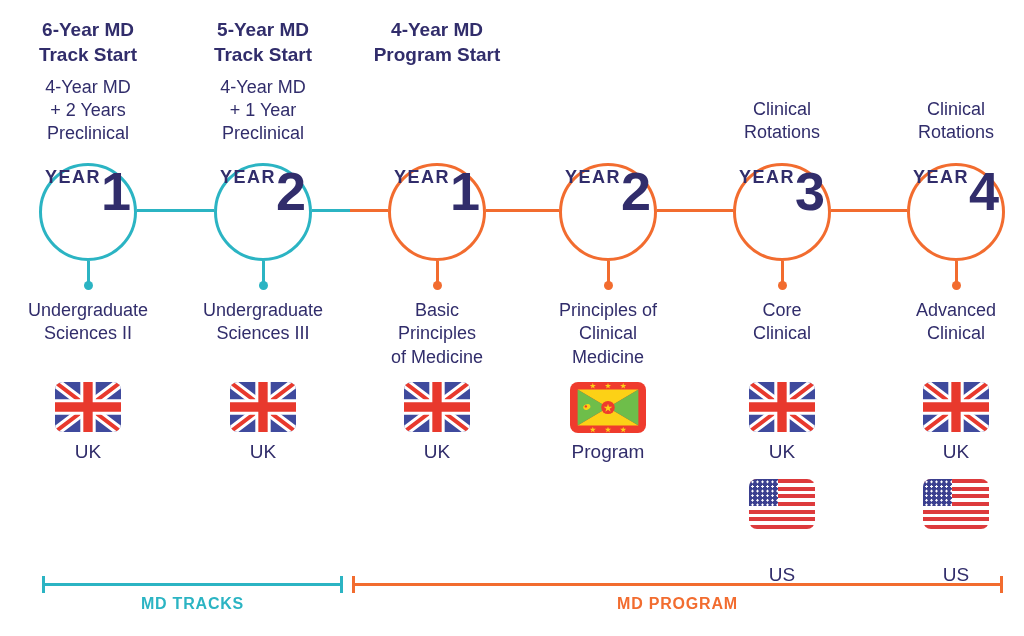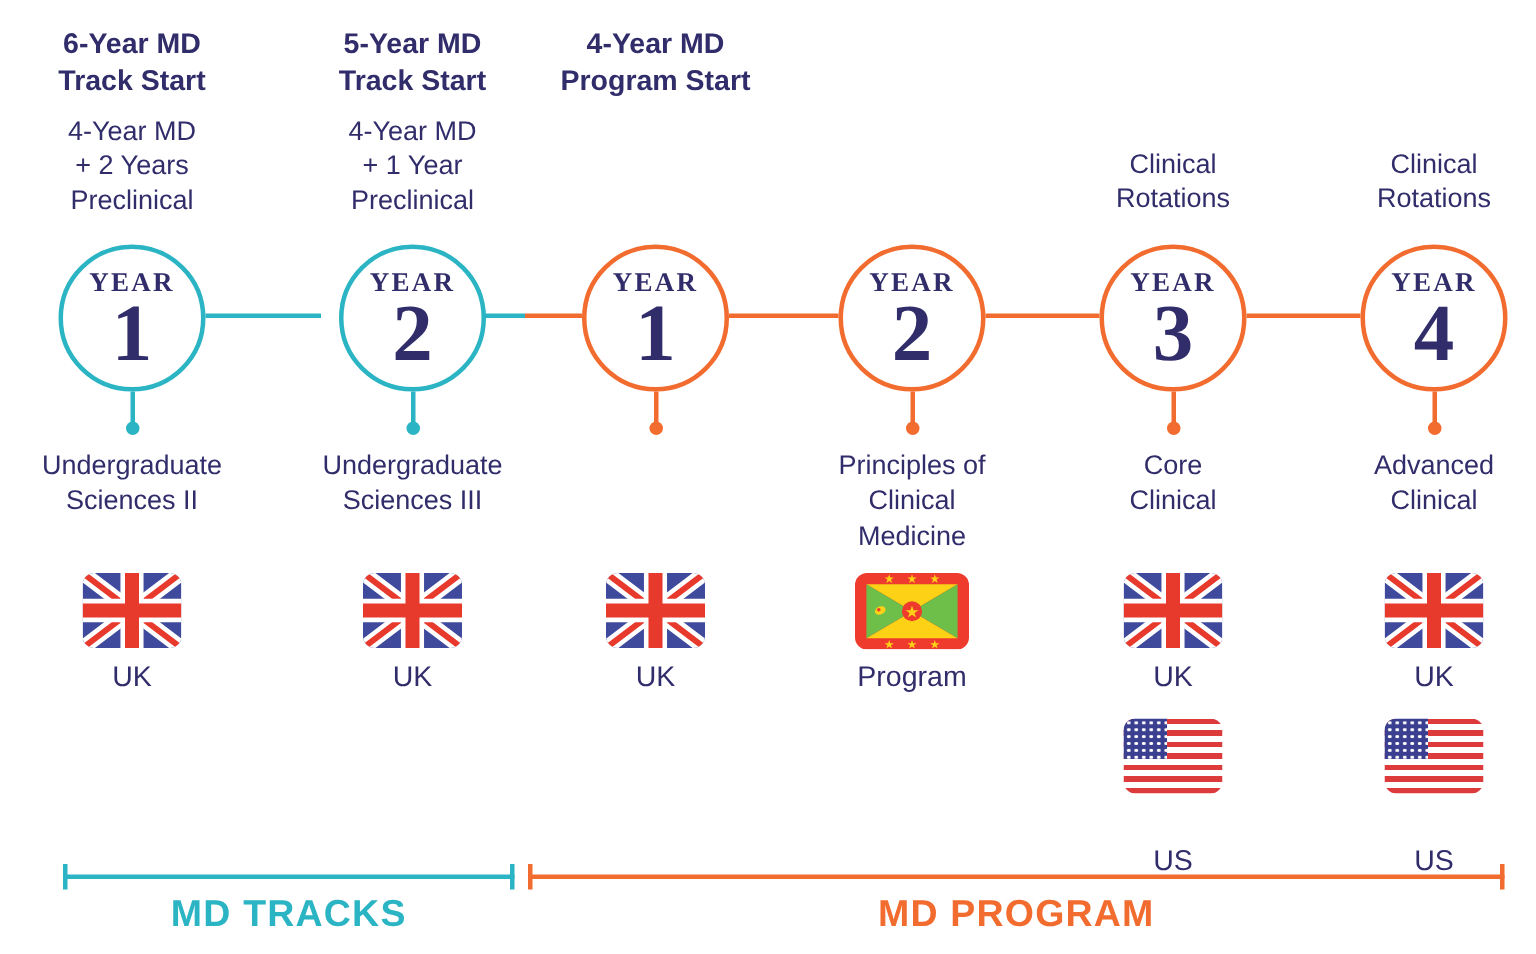--- a/index.html
+++ b/index.html
@@ -6,32 +6,32 @@
     --teal:#2BB4C3;
     --orange:#F26C2F;
     --navy:#312D6B;
   }
   html,body{margin:0;padding:0;background:#fff;}
   .stage{
     position:relative;width:1024px;height:636px;background:#ffffff;
     font-family:"Liberation Sans", sans-serif;color:var(--navy);overflow:hidden;
   }
   .col{position:absolute;top:0;width:180px;height:636px;}
-  .c1{left:-2px}.c2{left:185px}.c3{left:347px}.c4{left:518px}.c5{left:692px}.c6{left:866px}
+  .c1{left:-2px}.c2{left:173px}.c3{left:347px}.c4{left:518px}.c5{left:692px}.c6{left:866px}
 
   .header{position:absolute;top:18px;width:100%;text-align:center;
     font-weight:700;font-size:19px;line-height:1.3;white-space:pre-line;}
   .subheader{position:absolute;top:76px;width:100%;text-align:center;
     font-size:18px;line-height:1.27;white-space:pre-line;}
   .note{position:absolute;top:98px;width:100%;text-align:center;
     font-size:18px;line-height:1.27;white-space:pre-line;}
 
   .circle{position:absolute;top:163px;left:41px;width:98px;height:98px;border-radius:50%;
-    background:#fff;display:flex;flex-direction:column;align-items:center;justify-content:center;
-    box-sizing:border-box;z-index:2;font-family:Liberation Serif, serif;}
+    background:#fff;display:flex;flex-direction:row;align-items:flex-start;justify-content:center;
+    box-sizing:border-box;z-index:2;}
   .circle.teal{border:3.5px solid var(--teal);}
   .circle.orange{border:3.5px solid var(--orange);}
   .yr{font-size:18px;font-weight:700;letter-spacing:1.5px;line-height:1;margin-top:2px;}
   .num{font-size:54px;font-weight:700;line-height:0.92;margin-top:1px;}
 
   .stem{position:absolute;top:261px;left:88.5px;width:3px;height:22px;}
   .dot{position:absolute;top:281px;left:85.5px;width:9px;height:9px;border-radius:50%;}
   .teal-bg{background:var(--teal);} .orange-bg{background:var(--orange);}
 
   .desc{position:absolute;top:299px;width:100%;text-align:center;
@@ -52,21 +52,21 @@
 
   .link{position:absolute;top:209px;height:3px;z-index:1;}
 
   .bracket{position:absolute;top:576px;height:46px;}
   .bracket.tealb{left:42px;width:301px;color:var(--teal);}
   .bracket.orangeb{left:352px;width:651px;color:var(--orange);}
   .b-line{position:absolute;top:7px;left:0;right:0;height:3px;background:currentColor;}
   .b-tick{position:absolute;top:0;width:3px;height:17px;background:currentColor;}
   .b-tick.left{left:0;} .b-tick.right{right:0;}
   .b-label{position:absolute;top:19px;width:100%;text-align:center;
-    font-size:25px;font-weight:700;letter-spacing:0.8px;}
+    font-size:16px;font-weight:700;letter-spacing:0.8px;}
 </style>
 </head>
 <body>
 
 <div class="stage">
 
   <div class="link teal-bg" style="left:137px;width:77px;"></div>
   <div class="link teal-bg" style="left:312px;width:38px;"></div>
   <div class="link orange-bg" style="left:350px;width:38px;"></div>
   <div class="link orange-bg" style="left:486px;width:73px;"></div>
@@ -127,20 +127,23 @@
 
   <div class="col c3">
     <div class="header">4-Year MD
 Program Start</div>
     <div class="circle orange">
       <span class="yr">YEAR</span>
       <span class="num">1</span>
     </div>
     <div class="stem orange-bg"></div>
     <div class="dot orange-bg"></div>
+    <div class="desc">Basic
+Principles
+of Medicine</div>
     <div class="flag-wrap flag-1">
       <svg viewBox="0 0 60 45" preserveAspectRatio="none">
         <rect width="60" height="45" fill="#3F4A9D"></rect>
         <path d="M0 0L60 45M60 0L0 45" stroke="#FFFFFF" stroke-width="9"></path>
         <path d="M0 0L60 45M60 0L0 45" stroke="#E8392D" stroke-width="3.6"></path>
         <path d="M30 0V45M0 22.5H60" stroke="#FFFFFF" stroke-width="14"></path>
         <path d="M30 0V45M0 22.5H60" stroke="#E8392D" stroke-width="8.5"></path>
       </svg>
     </div>
     <div class="flag-caption cap-1">UK</div>

